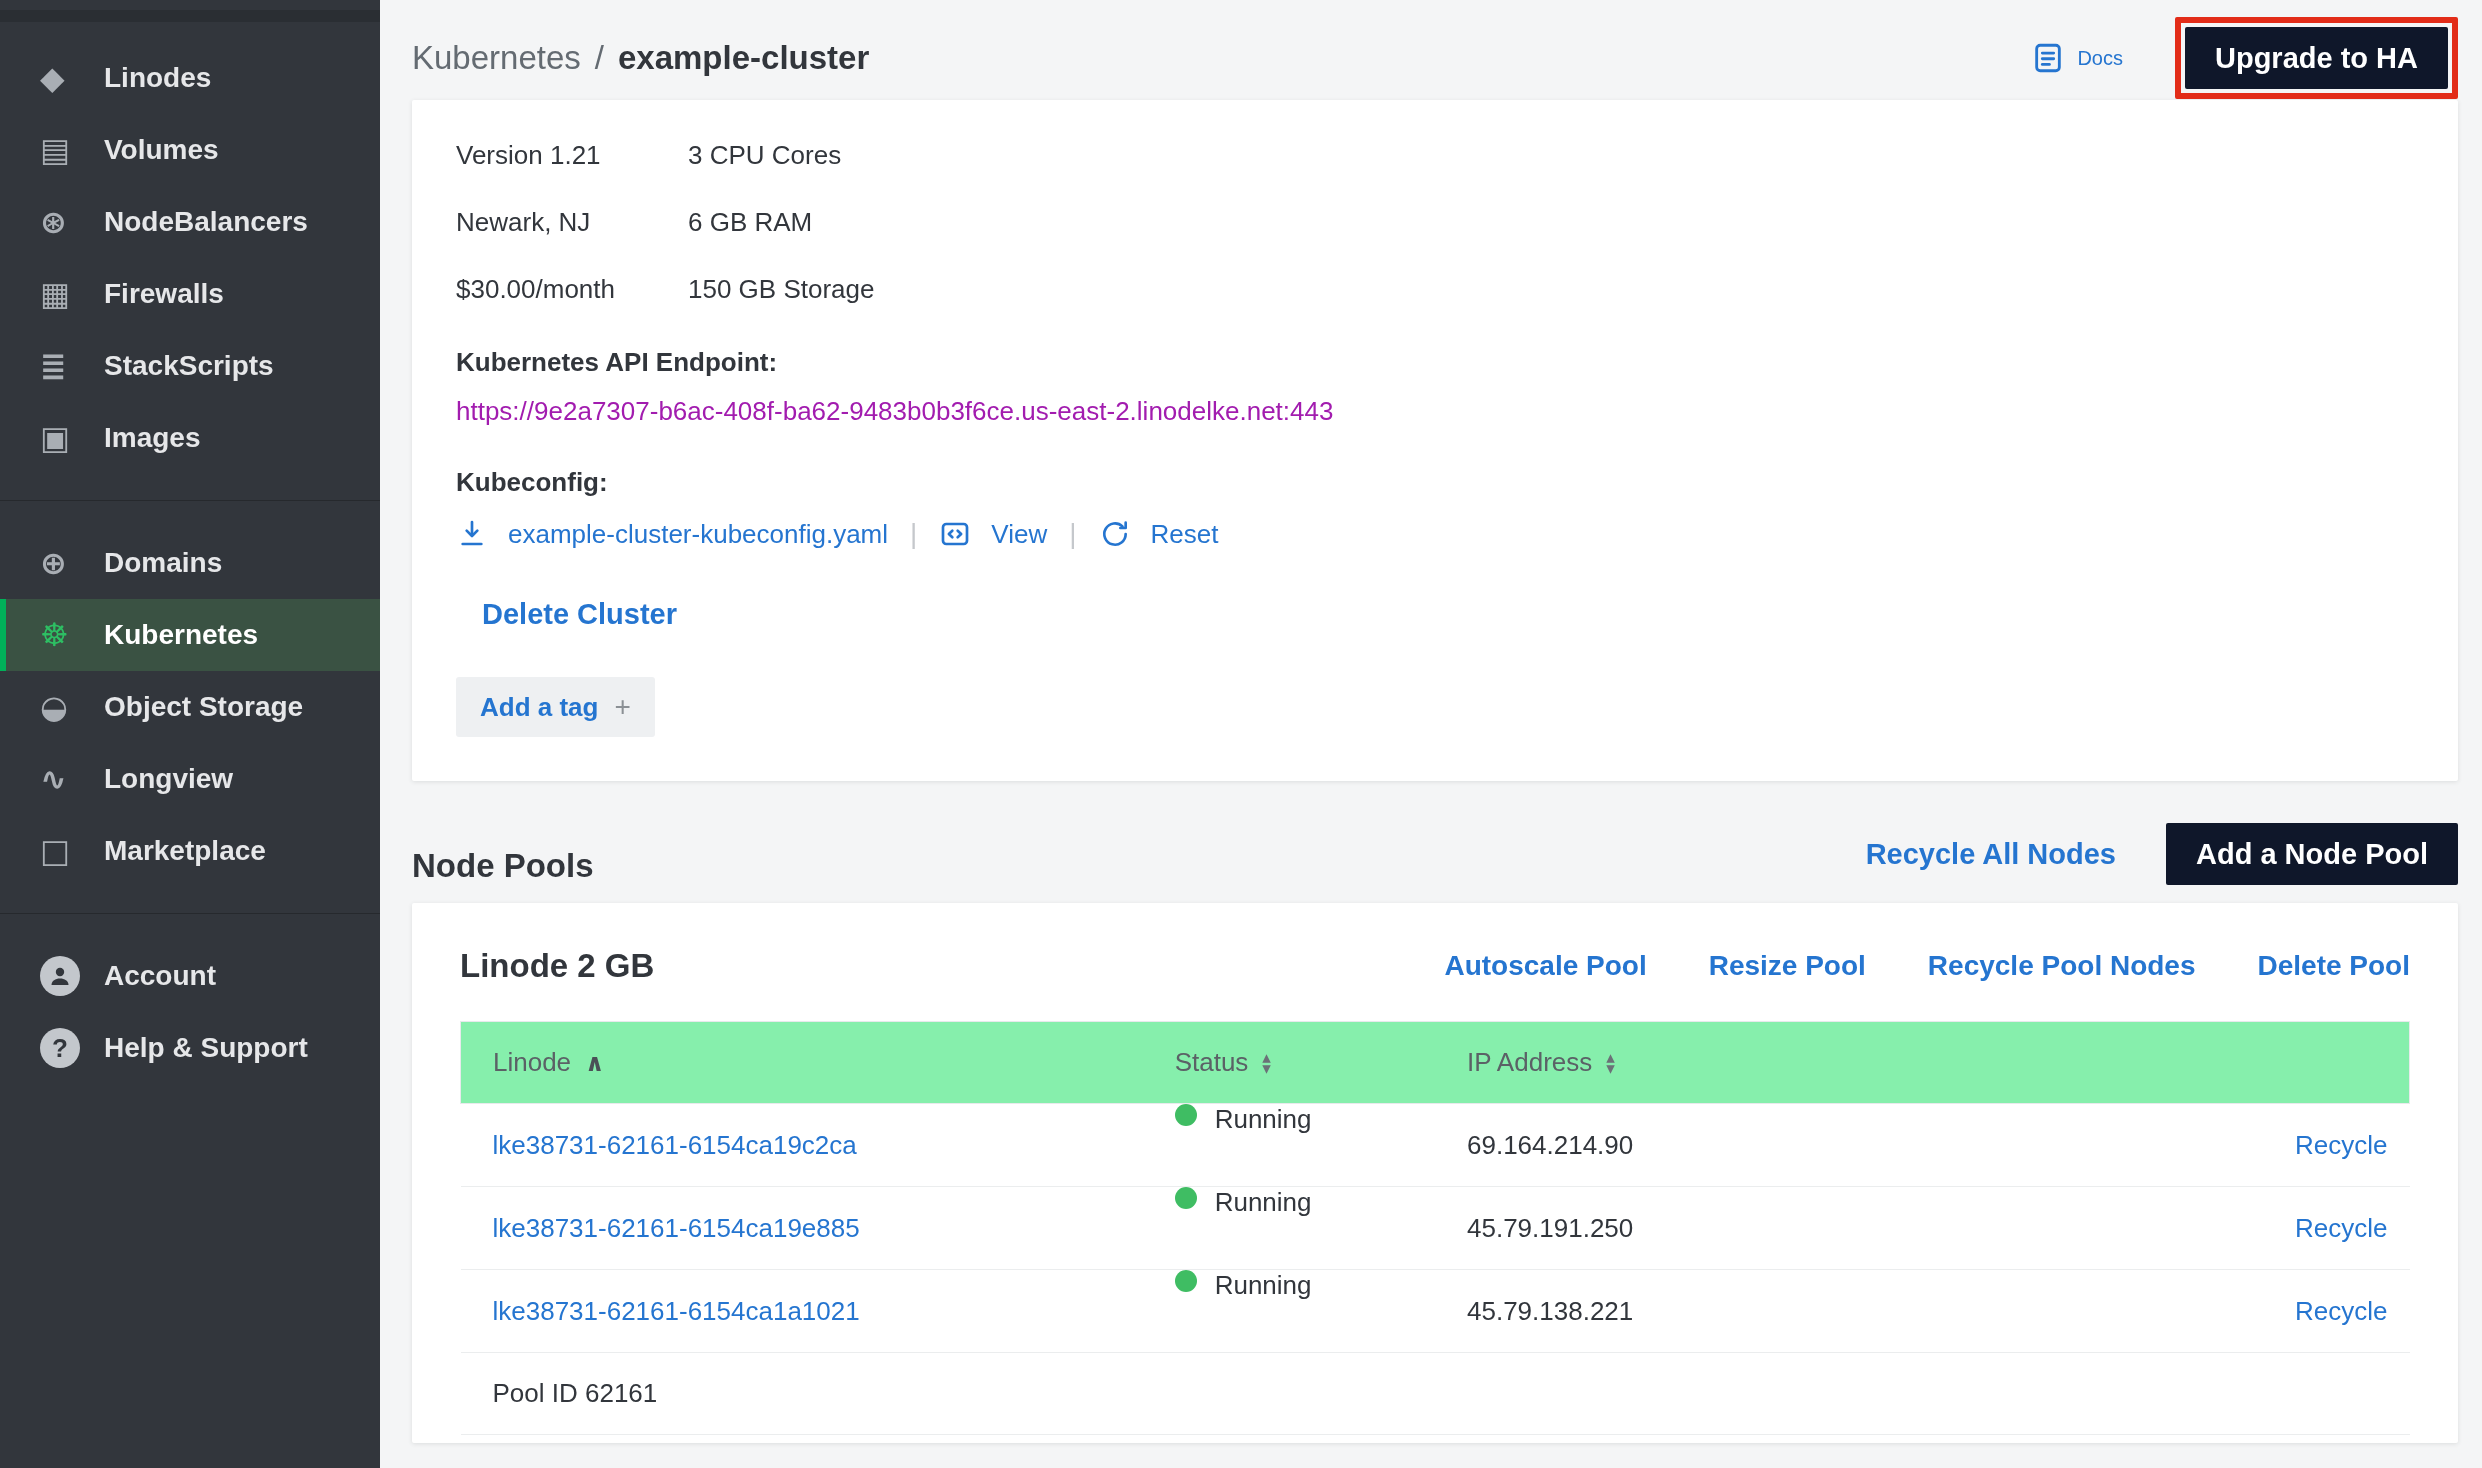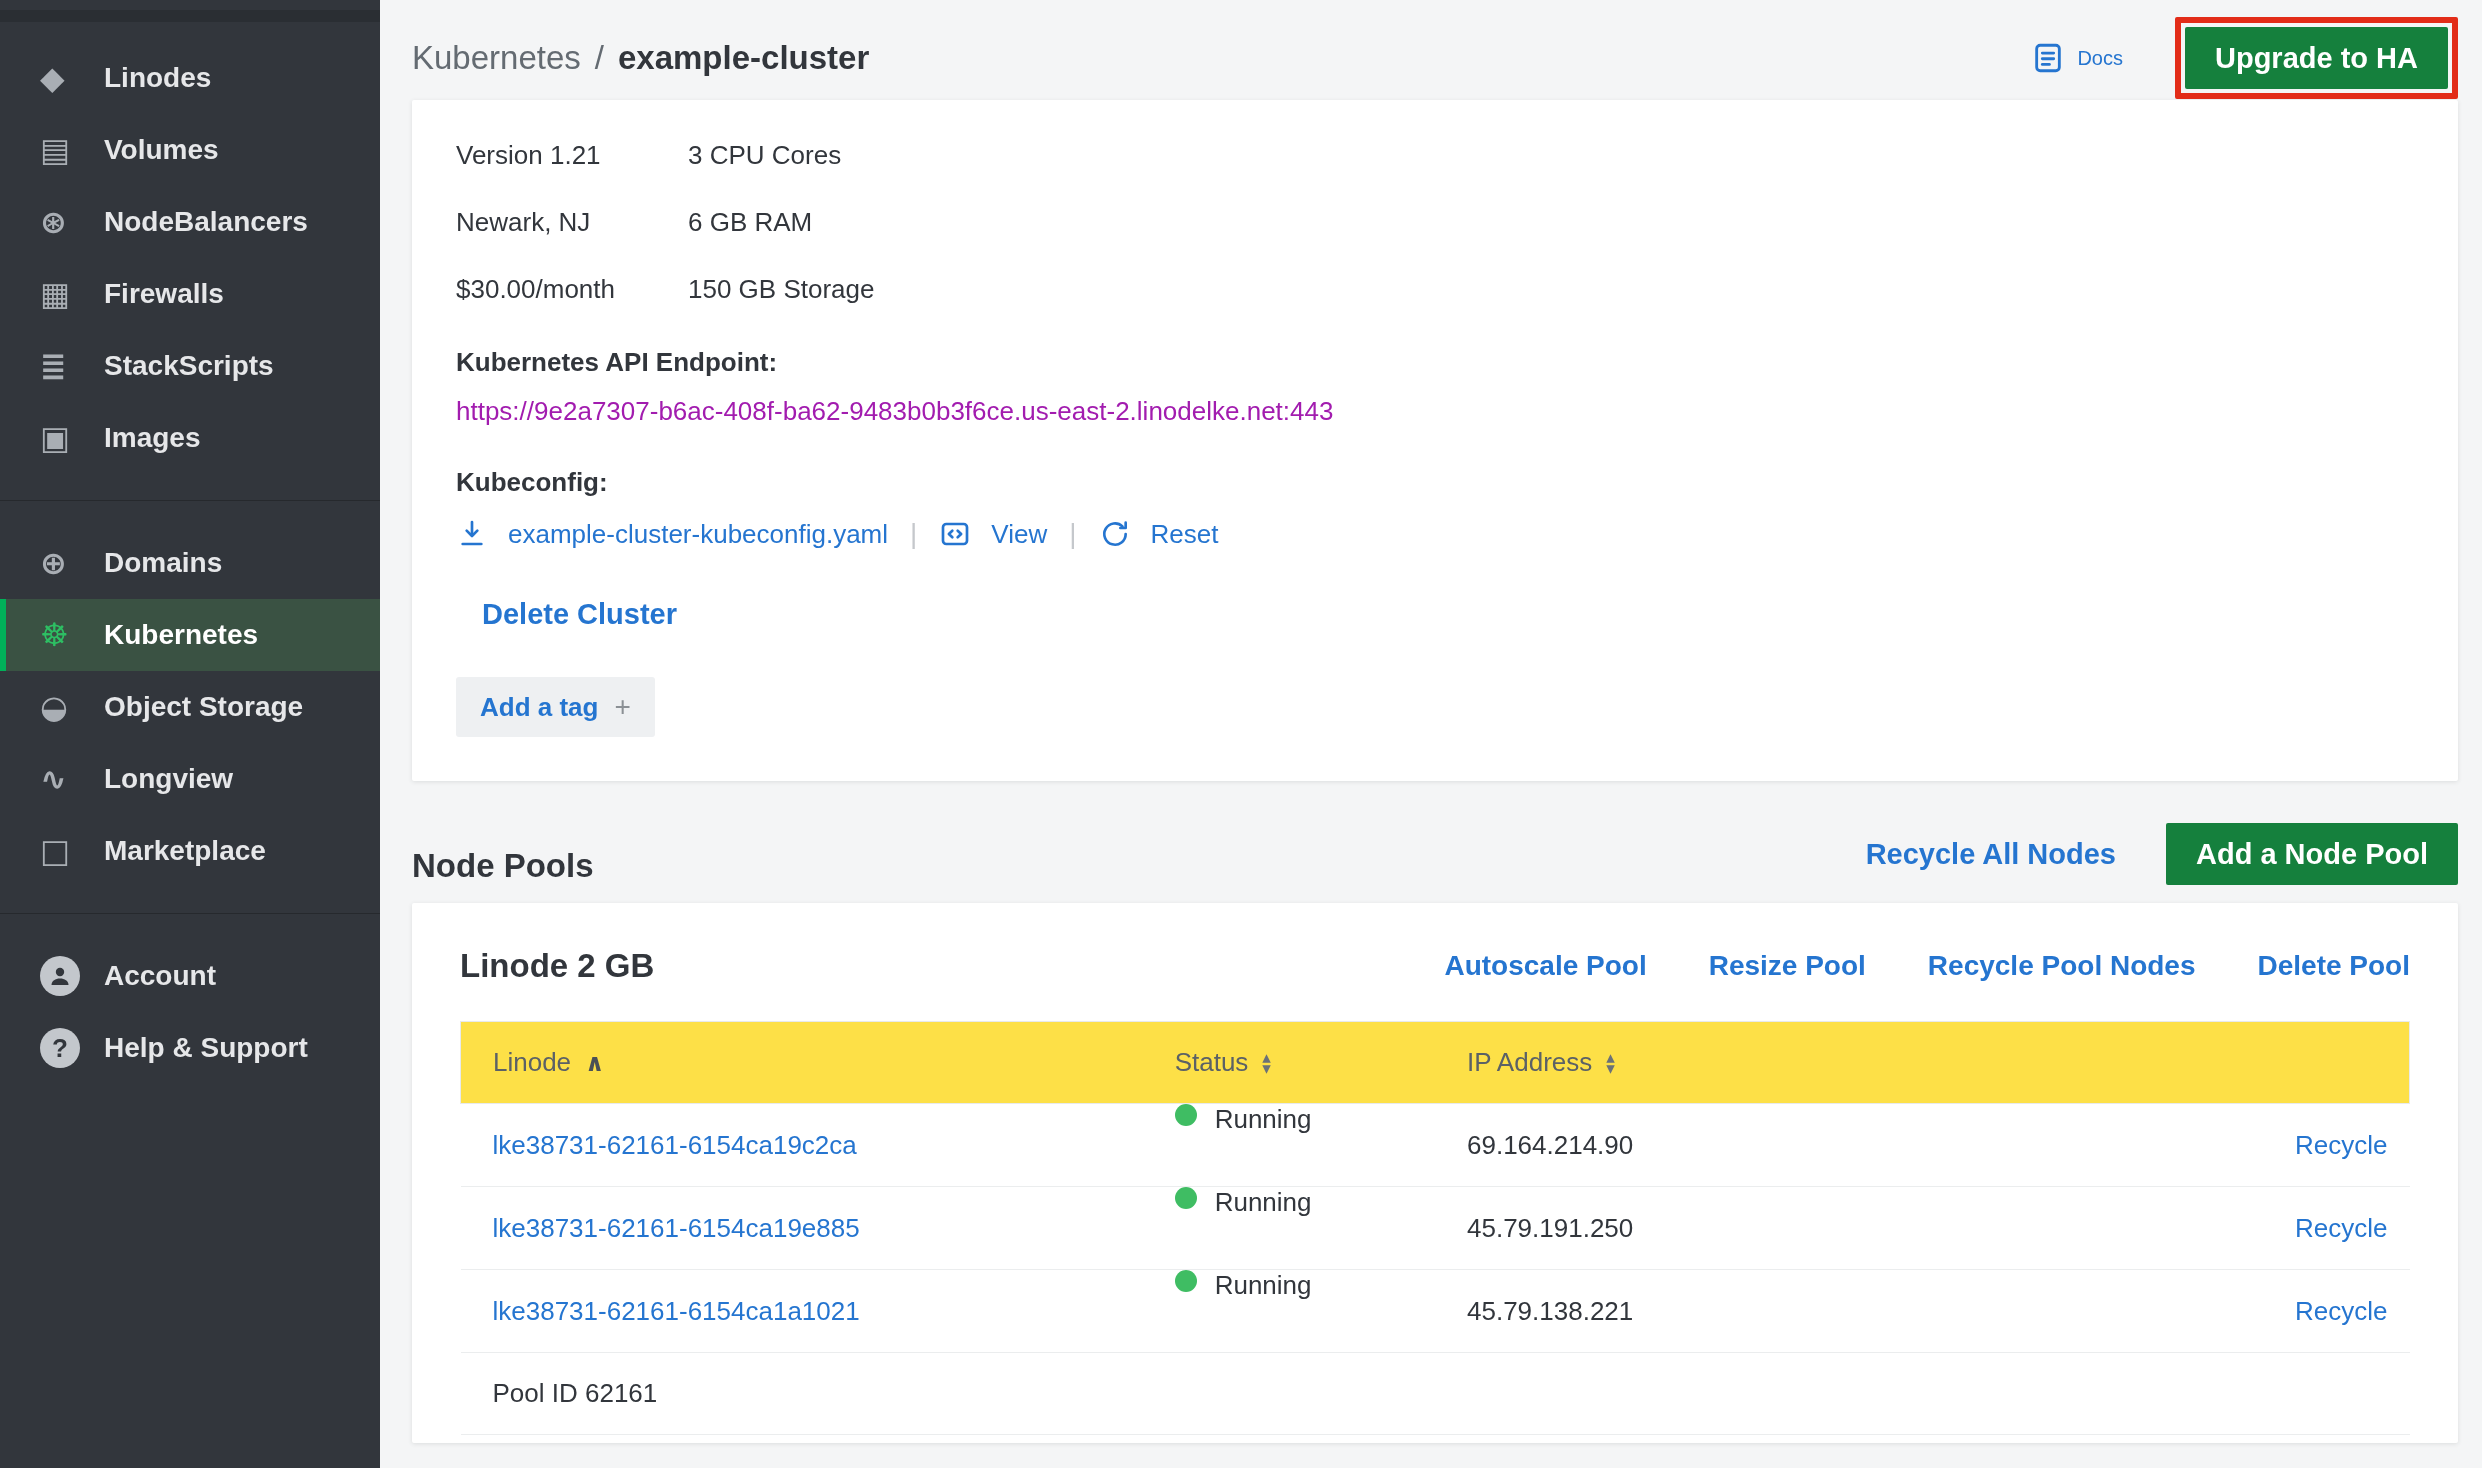--- a/index.html
+++ b/index.html
@@ -56,21 +56,21 @@
   .crumb-sep  { color: #646b72; }
   .crumb-current { color: #32363c; font-weight: 700; }
 
   .header-actions { display: flex; align-items: center; gap: 52px; }
   .docs-link {
     display: flex; align-items: center; gap: 12px;
     color: #2575d0; font-size: 20px; cursor: pointer;
   }
   .annotation-box { border: 6px solid #e22c18; padding: 4px; border-radius: 2px; }
   .btn-primary {
-    background: #15803d; color: #ffffff; border: none;
+    background: #0f172a; color: #ffffff; border: none;
     font-family: inherit; font-size: 29px; font-weight: 700;
     height: 62px; padding: 0 30px; border-radius: 2px; cursor: pointer;
   }
 
   
   .card {
     background: #ffffff; border-radius: 2px;
     box-shadow: 0 1px 4px rgba(50,54,60,0.12);
   }
   .summary-card { margin-top: 0; padding: 40px 44px 44px 44px; }
@@ -111,21 +111,21 @@
   .text-link { color: #2575d0; font-size: 29px; font-weight: 700; cursor: pointer; }
 
   .pool-card { margin-top: 18px; padding: 44px 48px 8px 48px; }
   .pool-header { display: flex; align-items: center; justify-content: space-between; }
   .pool-title { font-size: 33px; font-weight: 700; }
   .pool-actions { display: flex; gap: 62px; }
   .pool-actions .text-link { font-size: 28px; text-align: right; }
 
   table.pool-table { width: 100%; border-collapse: collapse; margin-top: 36px; font-size: 26px; }
   .pool-table thead th {
-    background: #fde047; height: 82px; text-align: left; font-weight: 400;
+    background: #86efac; height: 82px; text-align: left; font-weight: 400;
     color: #5b6166; border: 1px solid #e8eaec; border-left: none; border-right: none;
     padding-left: 32px;
   }
   .pool-table thead th:first-child { border-left: 1px solid #e8eaec; }
   .pool-table thead th:last-child { border-right: 1px solid #e8eaec; }
   .th-inner { display: inline-flex; align-items: center; gap: 14px; cursor: pointer; }
   .sort-asc { font-size: 24px; color: #4a5056; font-weight: 700; line-height: 1; }
   .sort-both { display: inline-flex; flex-direction: column; line-height: 0.62; font-size: 17px; color: #6b7177; }
   .pool-table tbody td {
     height: 82px; border-bottom: 1px solid #ebedee; padding-left: 32px; color: #32363c;

